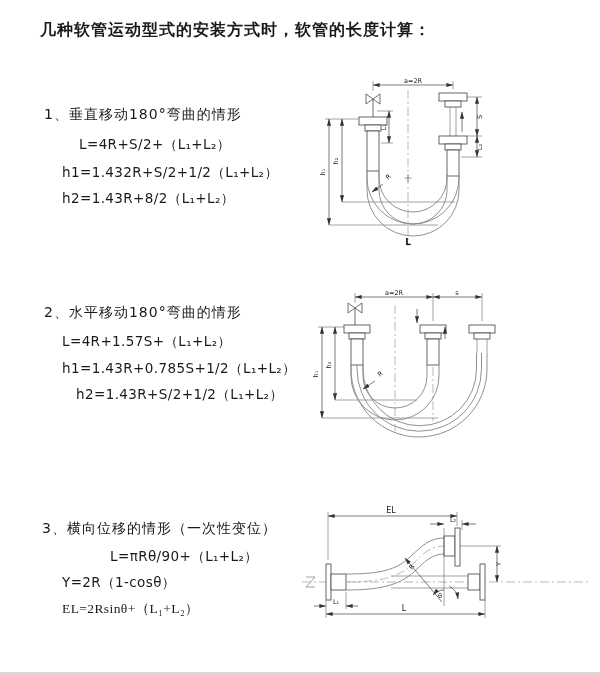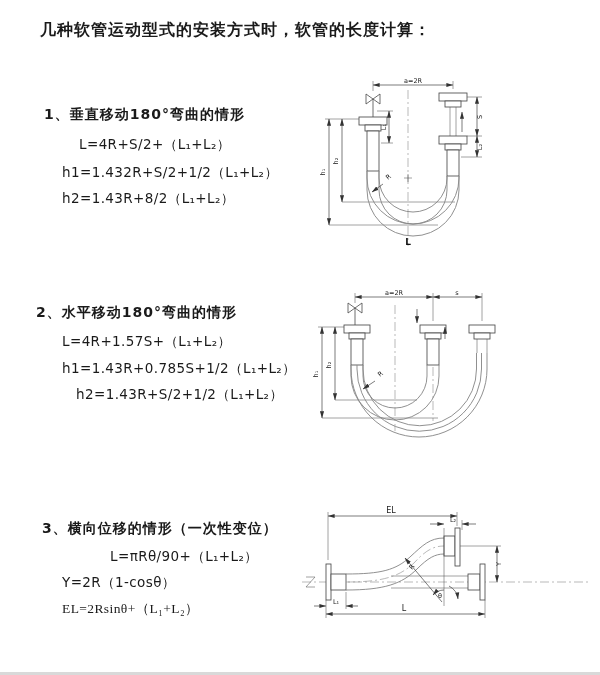--- a/index.html
+++ b/index.html
@@ -1,20 +1,20 @@
 <!DOCTYPE html>
 <html><head>
 <meta charset="utf-8">
 <style>
   html,body{margin:0;padding:0;background:#e8e8e8;}
   .page{position:relative;width:600px;height:675px;background:#ffffff;overflow:hidden;
         font-family:"DejaVu Sans","Liberation Sans",sans-serif;color:#1a1a1a;
         border-bottom:3px solid #d9d9d9;box-sizing:border-box;}
   .title{position:absolute;left:40px;top:20px;font-size:16px;font-weight:bold;letter-spacing:1px;}
-  .sec-h{position:absolute;font-size:14px;font-weight:bold;letter-spacing:1px;}
+  .sec-h{position:absolute;font-size:14px;font-weight:normal;letter-spacing:1px;}
   .formula{position:absolute;font-size:13.5px;letter-spacing:0.4px;}
   svg{position:absolute;}
   svg text{font-family:"DejaVu Sans",sans-serif;}
   .lbl{font-size:6.5px;fill:#222;}
   .big{font-size:9px;fill:#111;font-weight:bold;}
   .mid{font-size:8px;fill:#222;}
   .dim{stroke:#444;stroke-width:0.7;fill:none;}
   .thin{stroke:#555;stroke-width:0.55;fill:none;}
   .cl{stroke:#8a8a8a;stroke-width:0.6;fill:none;stroke-dasharray:9 3 2 3;}
   .hose{stroke:#8a8a8a;stroke-width:0.95;fill:none;}
@@ -26,21 +26,21 @@
 
 <div class="page">
 
   <div class="title">几种软管运动型式的安装方式时，软管的长度计算：</div>
 
   <div class="sec-h" style="left:44px;top:106px;">1、垂直移动180°弯曲的情形</div>
   <div class="formula" style="left:79px;top:136px;">L=4R+S/2+（L₁+L₂）</div>
   <div class="formula" style="left:62px;top:164px;">h1=1.432R+S/2+1/2（L₁+L₂）</div>
   <div class="formula" style="left:62px;top:190px;">h2=1.43R+8/2（L₁+L₂）</div>
 
-  <div class="sec-h" style="left:36px;top:304px;">2、水平移动180°弯曲的情形</div>
+  <div class="sec-h" style="left:44px;top:304px;">2、水平移动180°弯曲的情形</div>
   <div class="formula" style="left:62px;top:333px;">L=4R+1.57S+（L₁+L₂）</div>
   <div class="formula" style="left:62px;top:360px;">h1=1.43R+0.785S+1/2（L₁+L₂）</div>
   <div class="formula" style="left:76px;top:386px;">h2=1.43R+S/2+1/2（L₁+L₂）</div>
 
   <div class="sec-h" style="left:42px;top:520px;">3、横向位移的情形（一次性变位）</div>
   <div class="formula" style="left:62px;top:548px;margin-left:48px;">L=πRθ/90+（L₁+L₂）</div>
   <div class="formula" style="left:62px;top:574px;">Y=2R（1-cosθ）</div>
   <div class="formula" style="left:62px;top:600px;font-family:Liberation Serif, serif;">EL=2Rsinθ+（L₁+L₂）</div>
 
   <svg style="left:305px;top:66px;" width="285" height="198" viewBox="0 0 285 198">

